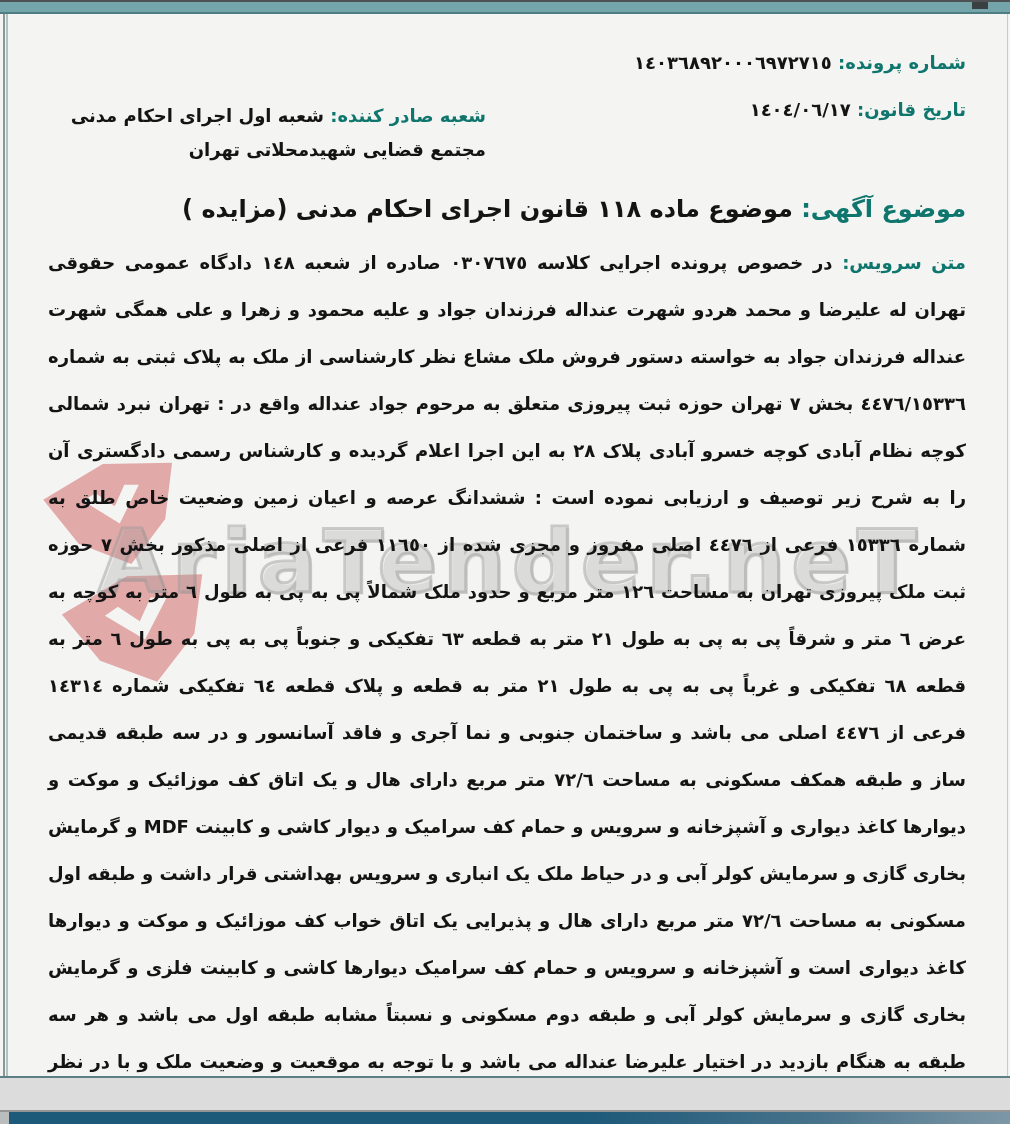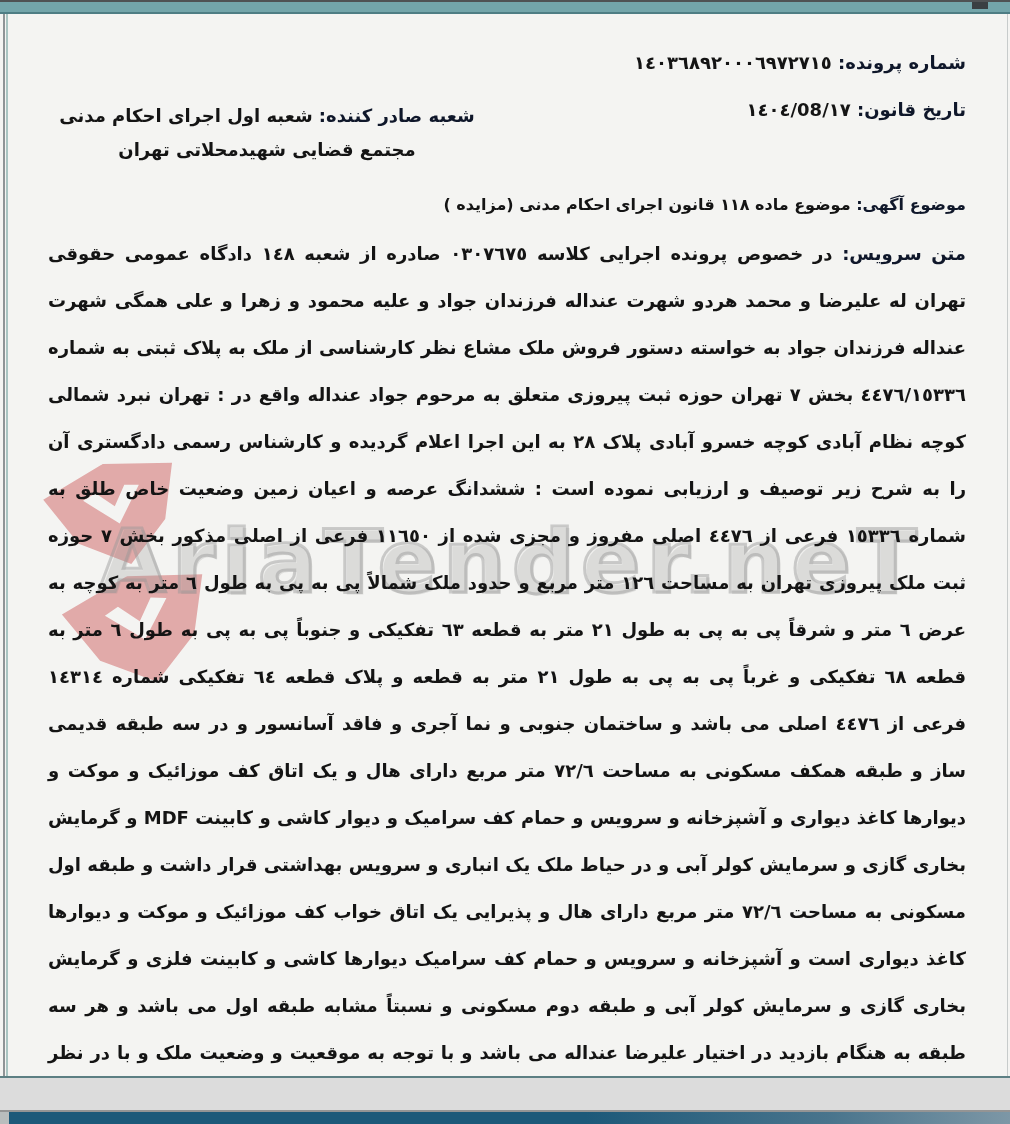--- a/index.html
+++ b/index.html
@@ -19,28 +19,28 @@
   .right-border{position:absolute;top:14px;right:2px;width:1px;height:1062px;background:#c7cbcb;}
   .bottom-strip{position:absolute;left:0;top:1076px;width:1010px;height:32px;background:#dcdcdc;border-top:2px solid #5c7f83;}
   .bottom-sep{position:absolute;left:0;top:1110px;width:1010px;height:2px;background:#949494;}
   .bottom-bar{position:absolute;left:0;top:1112px;width:1010px;height:12px;
     background:linear-gradient(90deg,#1d5979 0%,#1d5979 58%,#49748c 82%,#7d97a6 100%);}
   .bottom-bar-notch{position:absolute;left:0;top:1112px;width:9px;height:12px;background:#b9bdbd;}
 
   
   .doc{position:absolute;top:14px;left:8px;width:996px;height:1062px;background:#f4f4f2;overflow:hidden;}
   .content{position:relative;z-index:2;direction:rtl;padding:38px 38px 0 40px;color:#141414;font-weight:bold;}
-  .lbl{color:#0f172a;font-weight:bold;}
+  .lbl{color:#0f766e;font-weight:bold;}
   .row{display:flex;justify-content:space-between;align-items:flex-start;font-size:18px;}
   .row1{margin-top:0;}
   .row2{margin-top:26px;}
   .pair{white-space:nowrap;}
   .pair-left{width:438px;white-space:normal;}
-  .branch{text-align:center;line-height:34px;}
-  .subject{margin-top:28px;font-size:16px;}
+  .branch{text-align:right;line-height:34px;}
+  .subject{margin-top:28px;font-size:24px;}
   .bodytext{margin-top:16px;font-size:18px;line-height:47px;text-align:justify;}
 
   
   .watermark-layer{position:absolute;inset:0;z-index:1;pointer-events:none;}
   .watermark-text{
     position:absolute;top:496px;left:90px;
     font-size:88px;font-weight:bold;letter-spacing:6px;
     color:rgba(200,200,200,0.10);
     -webkit-text-stroke:3px rgba(150,150,150,0.45);
     text-shadow:2px 2px 0 rgba(120,120,120,0.18);
@@ -83,21 +83,21 @@
       <div class="row row1">
         <div class="pair pair-left">
           <span class="lbl">شماره پرونده:</span>
           <span class="val">١٤٠٣٦٨٩٢٠٠٠٦٩٧٢٧١٥</span>
         </div>
       </div>
 
       <div class="row row2">
         <div class="pair">
           <span class="lbl">تاریخ قانون:</span>
-          <span class="val">١٤٠٤/08/١٧</span>
+          <span class="val">١٤٠٤/٠٦/١٧</span>
         </div>
         <div class="pair pair-left branch">
           <span class="lbl">شعبه صادر کننده:</span>
           <span class="val">شعبه اول اجرای احکام مدنی مجتمع قضایی شهیدمحلاتی تهران</span>
         </div>
       </div>
 
       <div class="subject">
         <span class="lbl">موضوع آگهی:</span>
         <span class="val">موضوع ماده ١١٨ قانون اجرای احکام مدنی (مزایده )</span>

